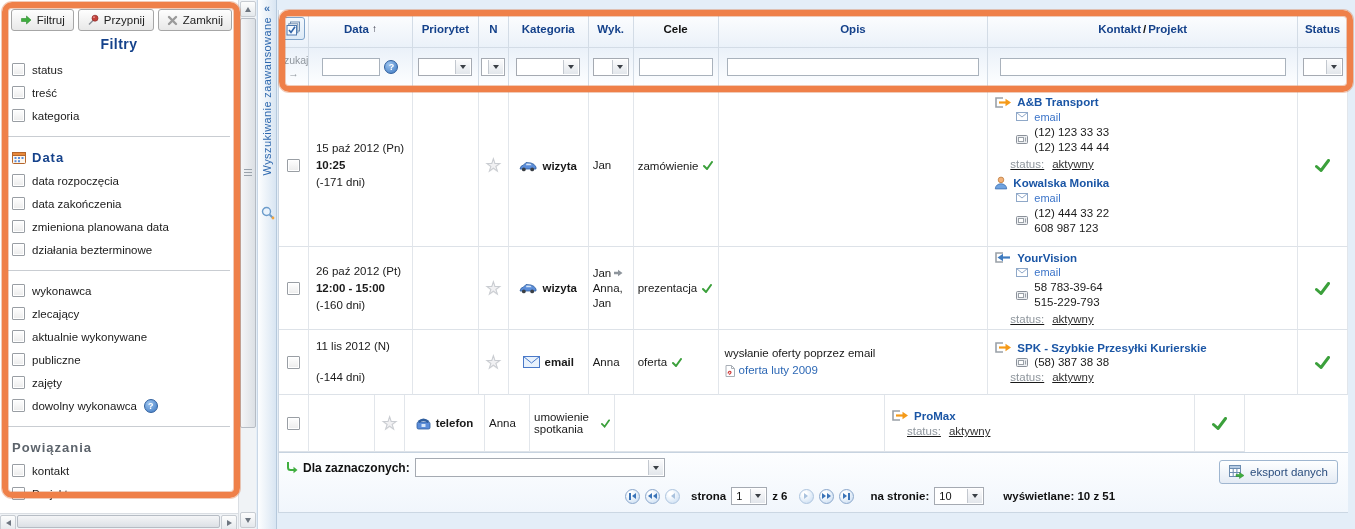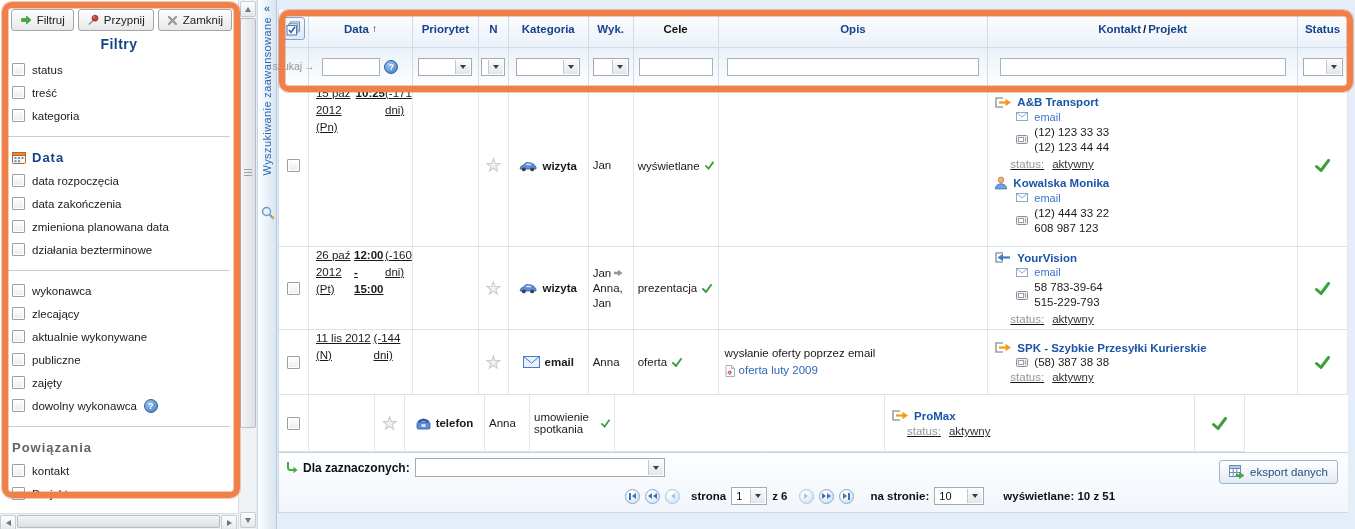--- a/index.html
+++ b/index.html
@@ -67,34 +67,34 @@
            display:flex; align-items:center; justify-content:center; gap:2px; }
   .hrow2 .hcell { border-bottom:none; }
   .hlabel { color:#15428B; font-weight:bold; font-size:11.5px; }
   .hlabel.dark { color:#111; }
   .sortarrow { color:#223; font-size:10px; margin-left:1px; }
   .w-sel{width:30px} .w-data{width:104px} .w-pri{width:66px} .w-n{width:30px} .w-kat{width:80px}
   .w-wyk{width:45px} .w-cele{width:85px} .w-opis{width:270px} .w-kon{width:310px} .w-st{width:50px}
 
   .selall { width:23px; height:23px; border:1px solid #7FA3C9; border-radius:3px;
             background:linear-gradient(#F4F9FE,#DCEAF7); display:flex; align-items:center; justify-content:center; }
-  .szukaj-cell { flex-direction:row; justify-content:center; color:#8E959C; font-size:10.5px; line-height:11px; }
+  .szukaj-cell { flex-direction:column; justify-content:center; color:#8E959C; font-size:10.5px; line-height:11px; }
 
   .tin { height:18px; border:1px solid #A9B2BC; background:#fff; font:inherit; padding:0 3px; }
   .combo { position:relative; height:18px; border:1px solid #A5AAB2; background:#fff; }
   .combo .val { position:absolute; left:4px; top:2px; font-size:11px; color:#111; }
   .combo-arrow { position:absolute; right:1px; top:1px; bottom:1px; width:15px;
                  background:linear-gradient(#FBFBFC,#E2E6EB); border-left:1px solid #C3C8CF;
                  display:flex; align-items:center; justify-content:center; }
   .combo-arrow i { width:0;height:0;border-left:3.5px solid transparent;border-right:3.5px solid transparent;border-top:4.5px solid #3A3F45; }
 
   .cell { border-right:1px solid #E2E6EB; border-bottom:1px solid #DDE2E8; background:#fff;
           display:flex; align-items:center; overflow:hidden; }
   .c-sel { justify-content:center; }
-  .c-data { flex-direction:row; align-items:flex-start; justify-content:center; padding-left:7px; line-height:17px;text-decoration:underline; }
+  .c-data { flex-direction:column; align-items:flex-start; justify-content:center; padding-left:7px; line-height:17px; }
   .c-n { justify-content:center; }
   .c-kat { justify-content:center; gap:5px; font-weight:bold; }
   .c-wyk { flex-direction:column; align-items:flex-start; justify-content:center; padding-left:4px; line-height:15px; }
   .c-cele { padding:0 4px; gap:5px; }
   .c-opis { flex-direction:column; align-items:flex-start; justify-content:center; padding-left:6px; line-height:17px; }
   .c-kon { flex-direction:column; align-items:stretch; justify-content:center; padding:5px 6px; }
   .c-st { justify-content:center; }
   .bold { font-weight:bold; }
   .wline { display:flex; align-items:center; gap:2px; }
 
@@ -401,21 +401,21 @@
           <circle cx="13.2" cy="9.4" r="1.9" fill="#3A3F45"></circle>
         </svg>
       <span>wizyta</span>
     </div>
     <div class="cell w-wyk c-wyk">
         <div class="wline">
           <span>Jan</span>
         </div>
       </div>
     <div class="cell w-cele c-cele">
-      <span>wyświetlane</span>
+      <span>zamówienie</span>
       <svg width="10" height="9" viewBox="0 0 10 9">
           <path d="M1 5 L4 8 L9 1" fill="none" stroke="#3BA03B" stroke-width="2" stroke-linecap="round"></path>
         </svg>
     </div>
     <div class="cell w-opis c-opis"></div>
     <div class="cell w-kon c-kon">
       <div class="cblock">
         <div class="cname-line">
           <svg width="18" height="13" viewBox="0 0 18 13">
               <path d="M9 2 H2 V11 H9" fill="none" stroke="#9AA1A8" stroke-width="1.6"></path>

